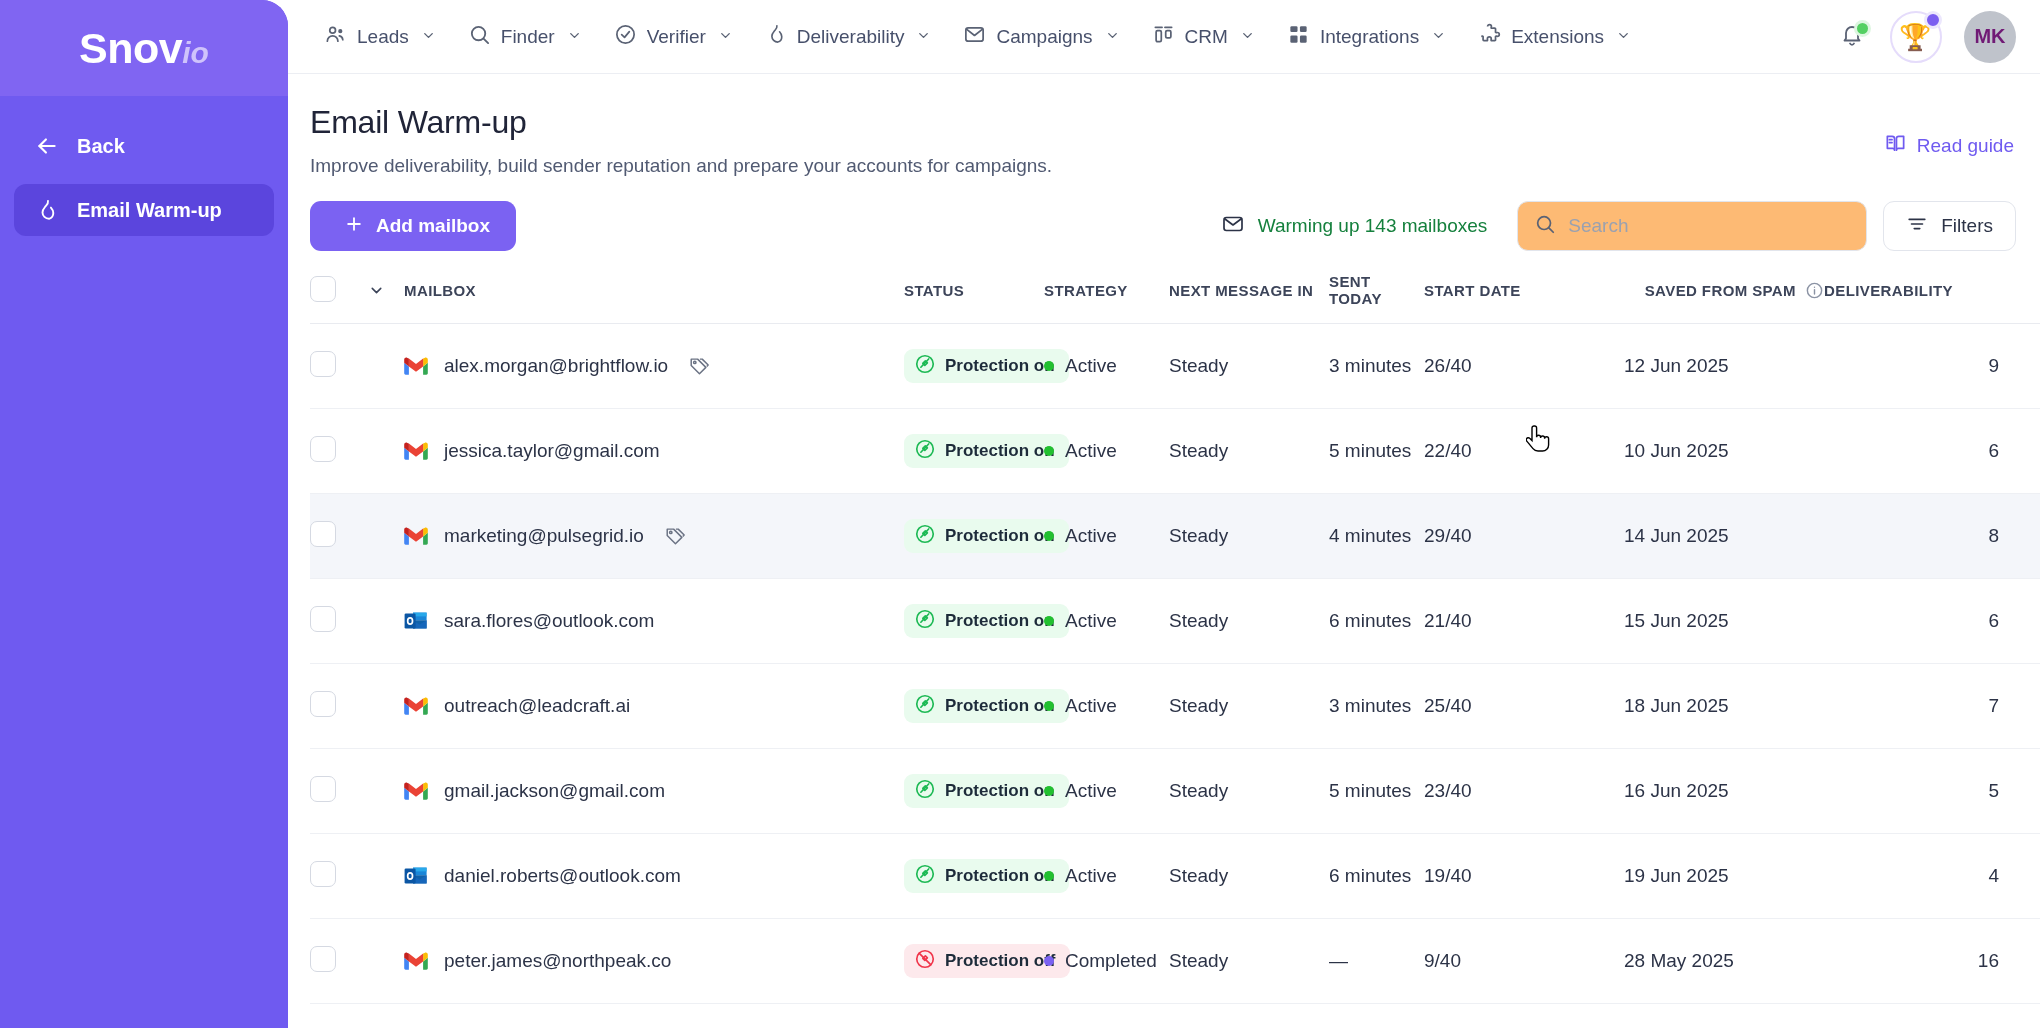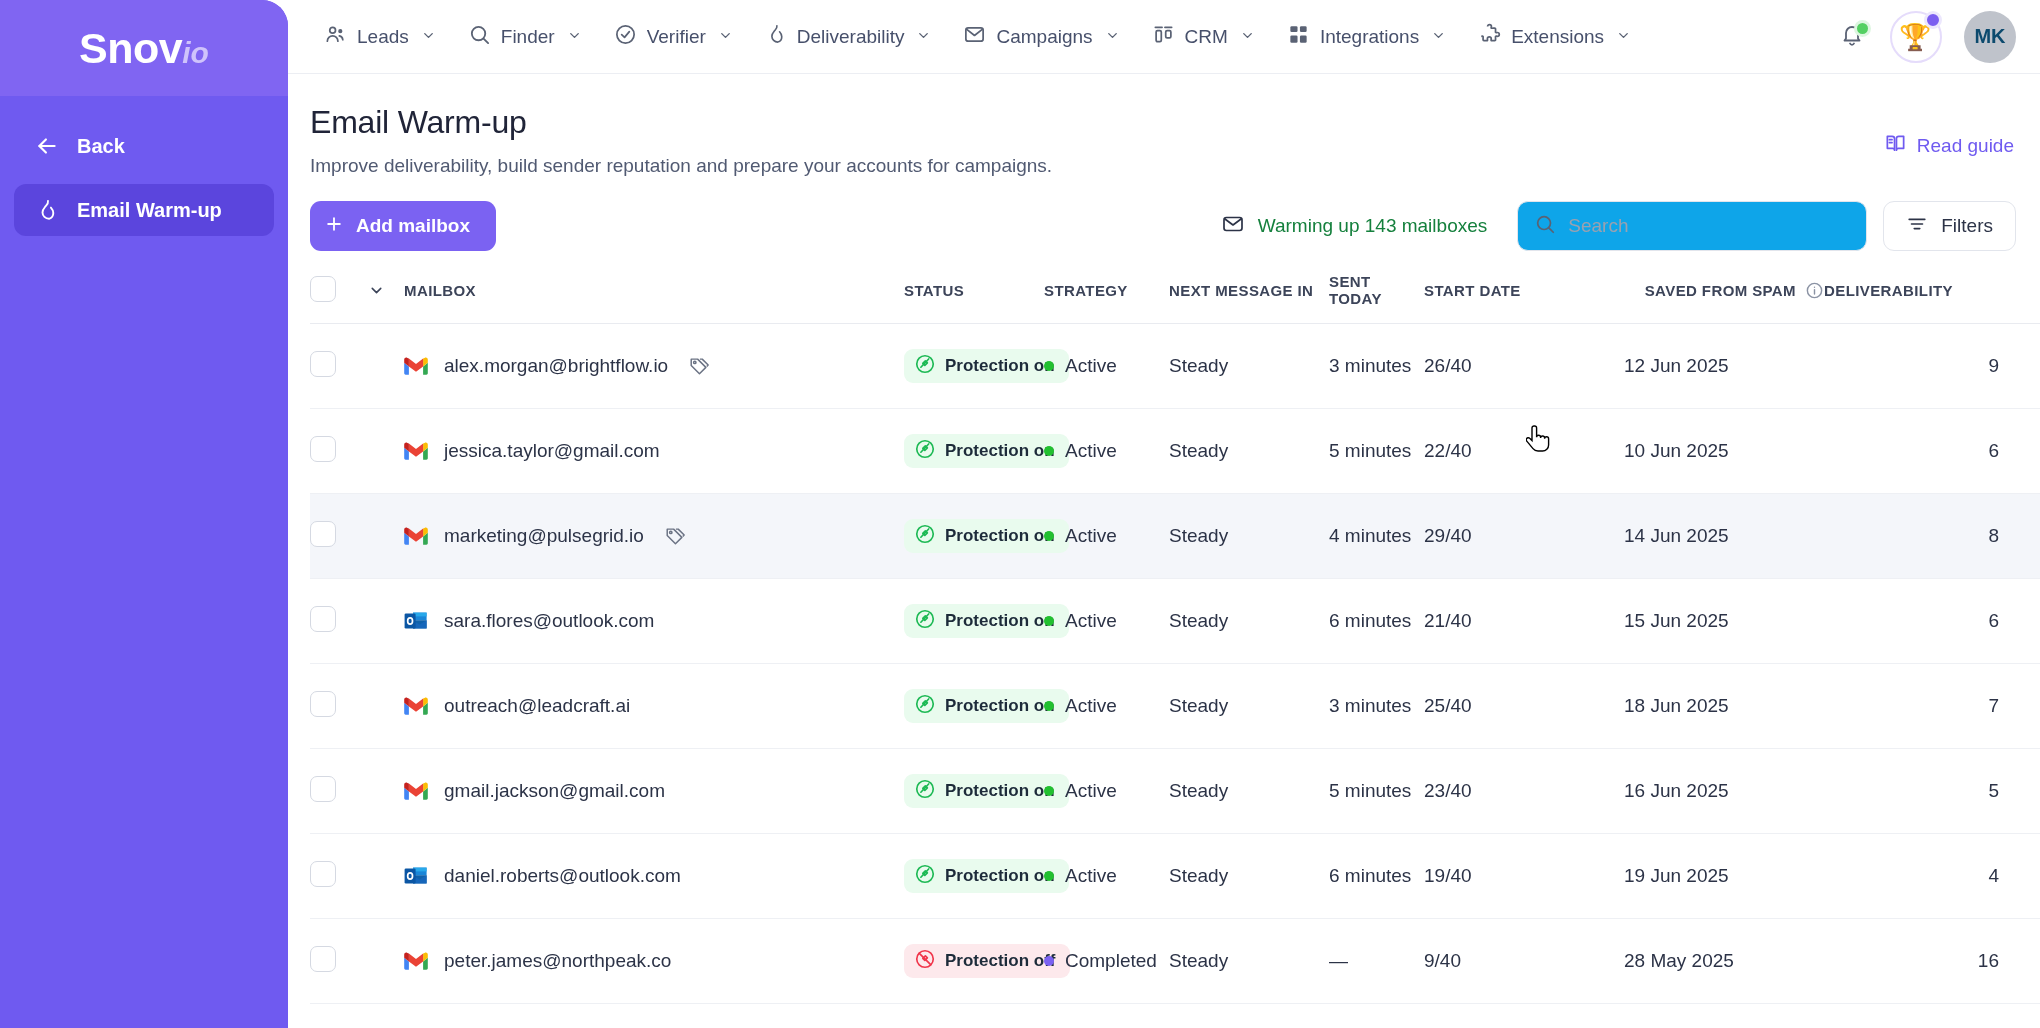--- a/index.html
+++ b/index.html
@@ -78,54 +78,54 @@
     cursor: pointer;
   }
   .trophy-glyph { font-size: 26px; line-height: 1; }
   .trophy-dot {
     position: absolute; top: -2px; right: -2px;
     width: 18px; height: 18px; border-radius: 50%;
     background: #7b5ef0; border: 3px solid #ece7fd;
   }
   .avatar {
     width: 52px; height: 52px; border-radius: 50%;
-    background: #bfc3cb; color: #0c4a6e; font-size: 20px; font-weight: bold;
+    background: #bfc3cb; color: #701a75; font-size: 20px; font-weight: bold;
     display: flex; align-items: center; justify-content: center; cursor: pointer;
   }
 
   
   .page-head { padding: 30px 24px 0 22px; position: relative; }
   .page-title { font-size: 32px; font-weight: normal; color: #202438; letter-spacing: -0.2px; }
   .page-sub { margin-top: 14px; font-size: 19px; color: #515a72; }
   .read-guide {
     position: absolute; right: 26px; top: 58px;
     display: flex; align-items: center; gap: 10px;
     color: #6f5af0; font-size: 19px; cursor: pointer;
   }
 
   
   .toolbar {
     display: flex; align-items: center;
     padding: 24px 24px 0 22px;
   }
   .btn-primary {
     display: flex; align-items: center; gap: 12px;
-    height: 50px; padding: 0 26px 0 14px; border-radius: 11px;
+    height: 50px; padding: 0 26px 0 34px; border-radius: 11px;
     background: #7b62f2; color: #fff; font-size: 19px; font-weight: bold;
     border: none; cursor: pointer;
   }
   .tb-spacer { flex: 1 1 auto; }
   .warming {
     display: flex; align-items: center; gap: 13px;
     font-size: 19px; color: #15803d; margin-right: 30px; white-space: nowrap;
   }
   .search-box {
     display: flex; align-items: center; gap: 12px;
     width: 350px; height: 50px; padding: 0 16px;
-    border: 1.5px solid #e2e5ec; border-radius: 11px; background: #0ea5e9;
+    border: 1.5px solid #e2e5ec; border-radius: 11px; background: #fdba74;
     cursor: text;
   }
   .search-box input {
     border: none; outline: none; font-size: 19px; color: #2c3347;
     font-family: "Liberation Sans", sans-serif; width: 100%; background: transparent;
   }
   .search-box input::placeholder { color: #9aa1b0; }
   .btn-filters {
     display: flex; align-items: center; gap: 13px;
     height: 50px; padding: 0 22px; margin-left: 16px;

